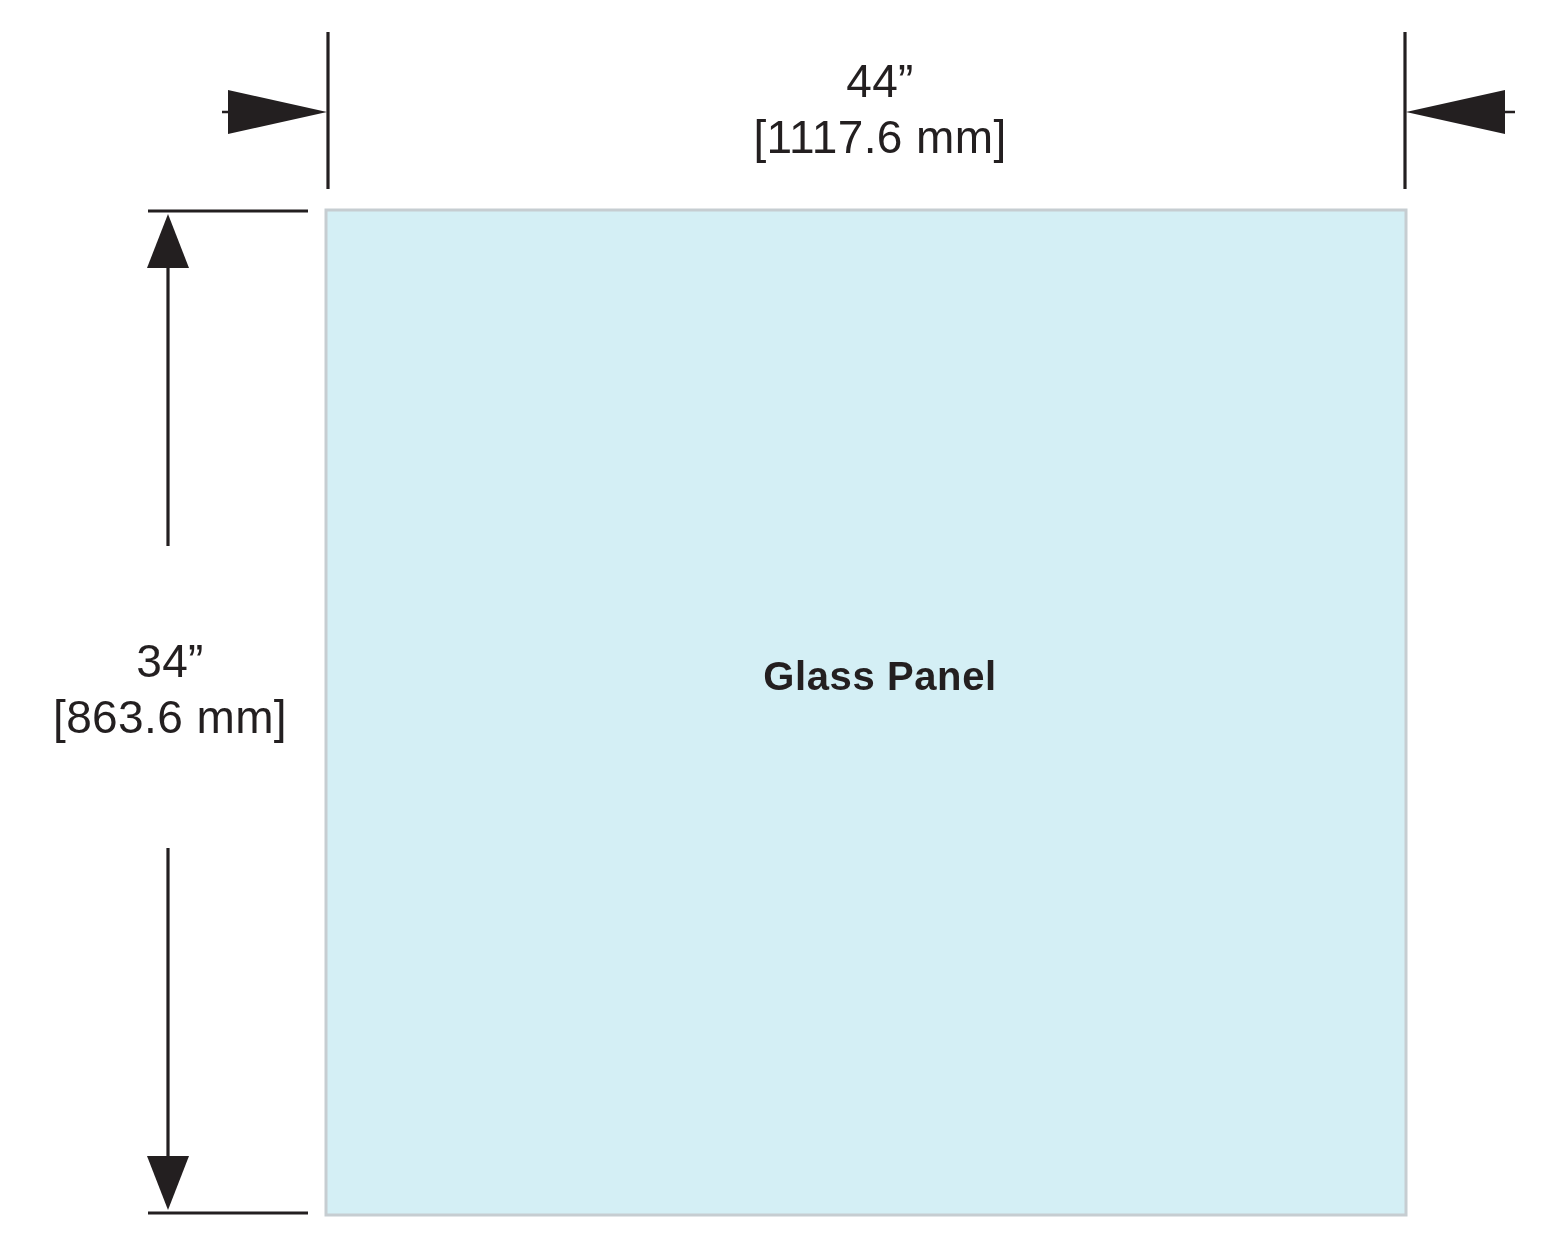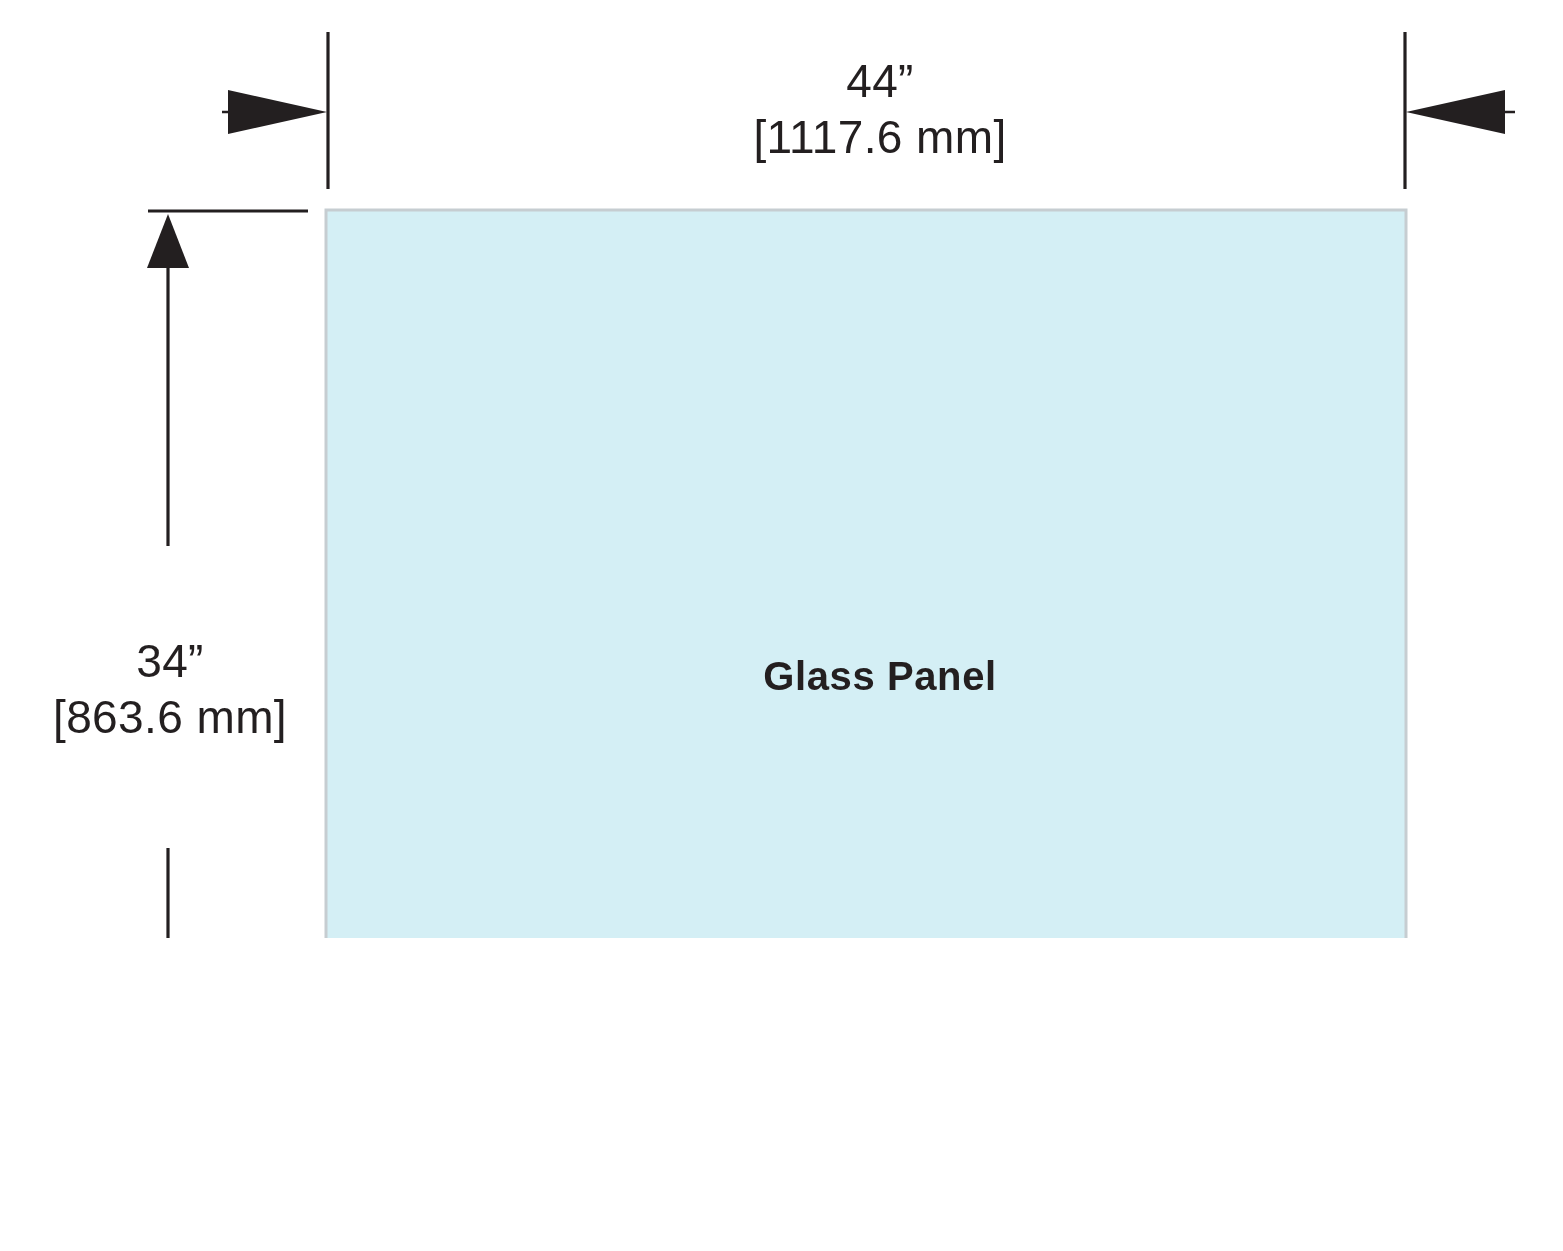--- a/index.html
+++ b/index.html
@@ -8,21 +8,21 @@
     padding: 0;
     background: #ffffff;
   }
   body {
     font-family: "Liberation Sans", sans-serif;
     -webkit-font-smoothing: antialiased;
   }
   #drawing-root {
     position: relative;
     width: 1563px;
-    height: 938px;
+    height: 1251px;
     background: #ffffff;
     overflow: hidden;
   }
   #drawing-svg {
     position: absolute;
     top: 0;
     left: 0;
     width: 1563px;
     height: 1251px;
     display: block;

